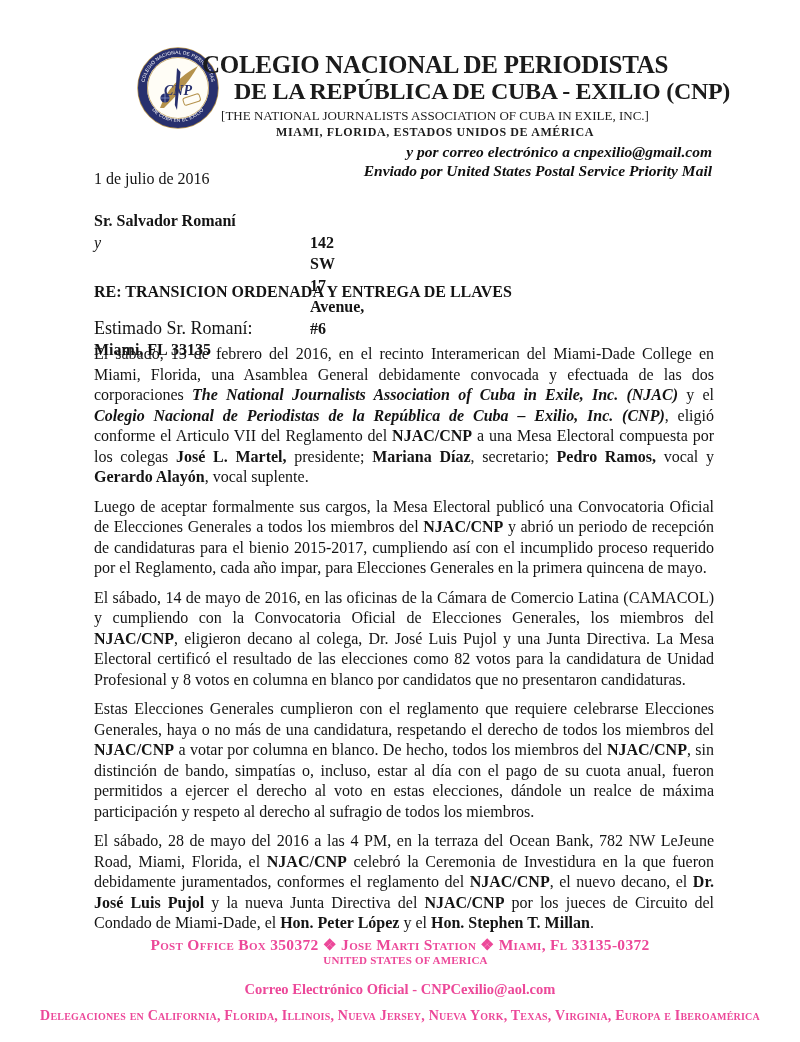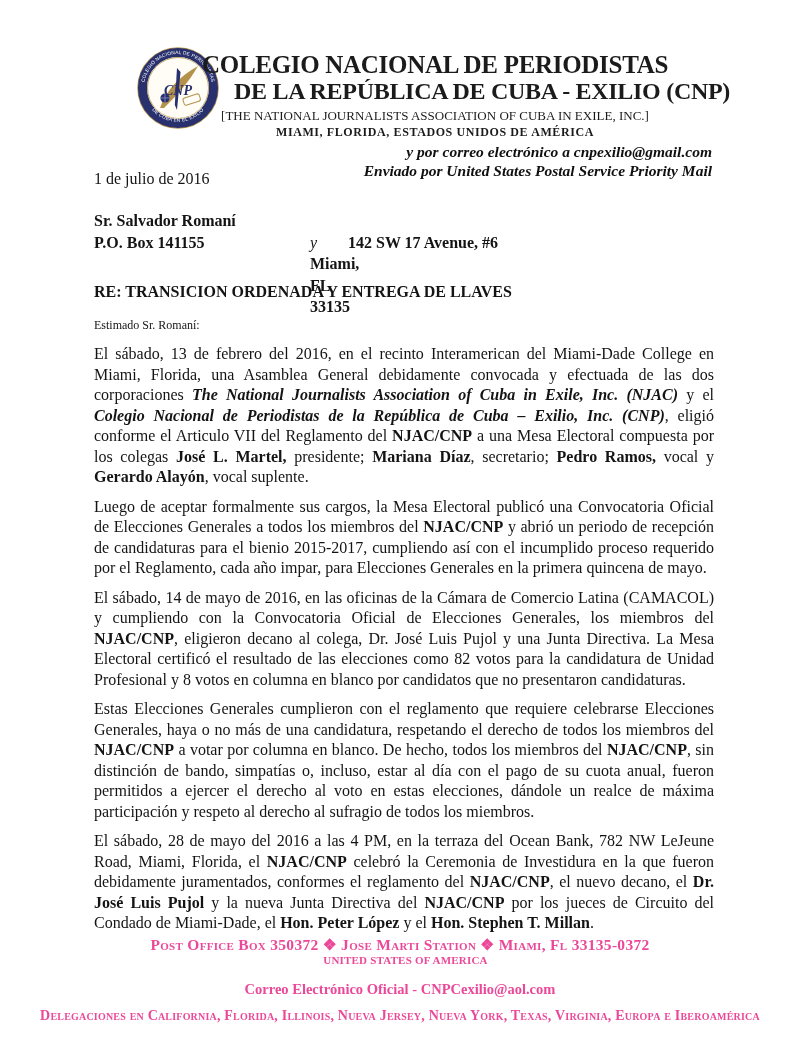--- a/index.html
+++ b/index.html
@@ -34,21 +34,21 @@
 
   
   .date-line { position: absolute; left: 94px; top: 170px; font-size: 16px; }
   .recipient {
     position: absolute; left: 94px; top: 210px;
     display: grid; grid-template-columns: 216px 38px auto;
     font-size: 16px; line-height: 21.5px; font-weight: bold;
   }
   .recipient .conj { font-weight: normal; font-style: italic; }
   .subject-line { position: absolute; left: 94px; top: 283px; font-size: 16px; font-weight: bold; }
-  .salutation { position: absolute; left: 94px; top: 318px; font-size: 12px; }
+  .salutation { position: absolute; left: 94px; top: 318px; font-size: 18px; }
 
   
   .body-text { position: absolute; left: 94px; top: 344px; width: 620px; }
   .body-text p {
     margin: 0 0 9px 0;
     font-size: 16px; line-height: 20.5px;
     text-align: justify;
   }
   .body-text .b { font-weight: bold; }
   .body-text .i { font-style: italic; }
@@ -98,21 +98,20 @@
 
   <div class="mail-note">
     <div>y por correo electrónico a cnpexilio@gmail.com</div>
     <div>Enviado por United States Postal Service Priority Mail</div>
   </div>
 
   <div class="date-line">1 de julio de 2016</div>
 
   <div class="recipient">
     <div style="grid-column: 1 / span 3;">Sr. Salvador Romaní</div>
-    <div>P.O. Box 141155</div>
     <div class="conj">y</div>
     <div>142 SW 17 Avenue, #6</div>
     <div></div>
     <div>Miami, FL 33135</div>
   </div>
 
   <div class="subject-line">RE: TRANSICION ORDENADA Y ENTREGA DE LLAVES</div>
 
   <div class="salutation">Estimado Sr. Romaní:</div>
 

